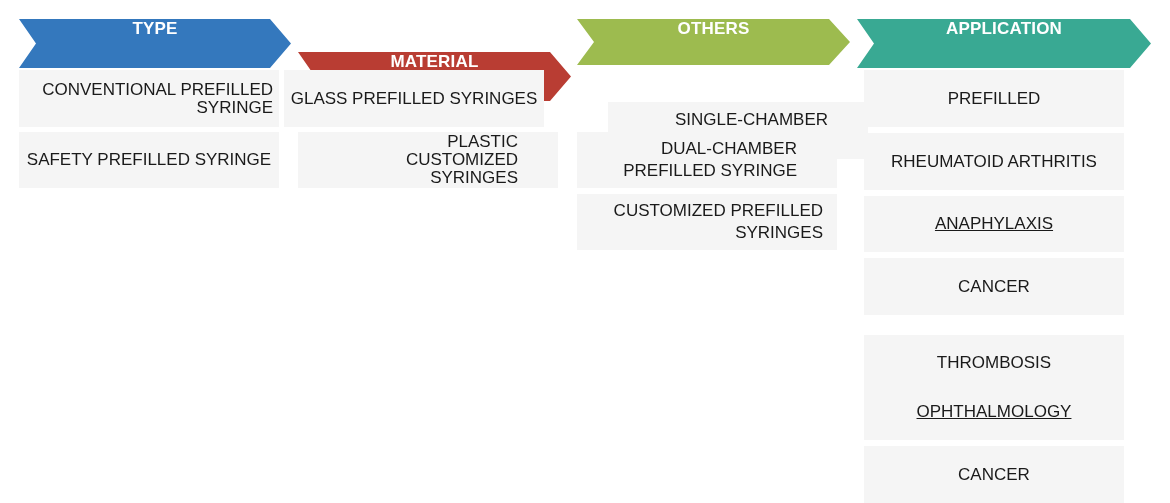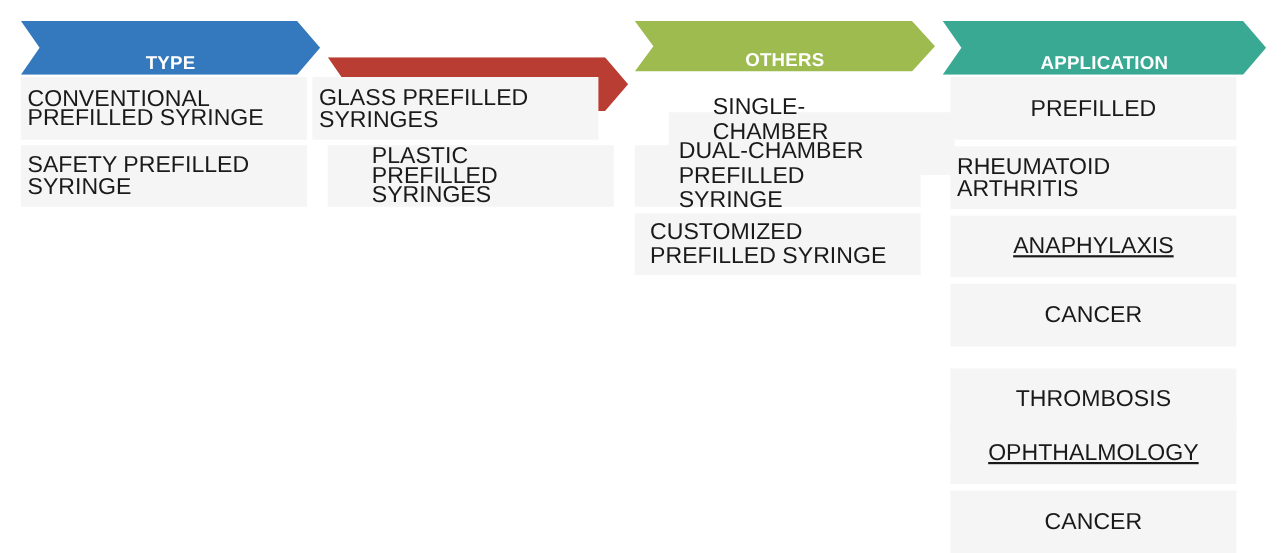--- a/index.html
+++ b/index.html
@@ -1,22 +1,22 @@
 <!DOCTYPE html>
 <html><head>
 <meta charset="utf-8">
 <style>
   html, body { margin:0; padding:0; background:#ffffff; }
   body { width:1170px; height:503px; position:relative; overflow:hidden;
          font-family:"Liberation Sans", "DejaVu Sans", sans-serif; }
-  .chev { position:absolute; top:19px; height:49px; display:flex; align-items:flex-end; justify-content:center;
+  .chev { position:absolute; top:19px; height:49px; display:flex; align-items:flex-start; justify-content:center;
           color:#fff; font-weight:bold; font-size:17px; letter-spacing:0.2px; }
   .chev span { position:relative; }
   .box { position:absolute; background:#f5f5f5; display:flex; align-items:center; justify-content:center;
-         text-align:left; color:#1a1a1a; font-size:21px; line-height:20px; box-sizing:border-box; padding:0 6px; }
+         text-align:right; color:#1a1a1a; font-size:17px; line-height:20px; box-sizing:border-box; padding:0 6px; }
 </style>
 </head>
 <body>
 
 <div class="chev" style="left:19px;width:272px;">
   <svg width="272" height="49" style="position:absolute;left:0;top:0">
     <polygon points="0,0 251,0 272,24.5 251,49 0,49 17,24.5" fill="#3478bd"></polygon>
   </svg>
   <span>TYPE</span>
 </div>
@@ -46,31 +46,31 @@
   <span>CONVENTIONAL PREFILLED SYRINGE</span>
 </div>
 <div class="box" style="left:19px;top:132px;width:260px;height:56px;">
   <span>SAFETY PREFILLED SYRINGE</span>
 </div>
 
 <div class="box" style="left:284px;top:70px;width:260px;height:57px;">
   <span>GLASS PREFILLED SYRINGES</span>
 </div>
 <div class="box" style="left:298px;top:132px;width:260px;height:56px;line-height:18px;padding:0 40px;">
-  <span>PLASTIC PREFILLED SYRINGES</span>
+  <span>PLASTIC CUSTOMIZED SYRINGES</span>
 </div>
 
 <div class="box" style="left:608px;top:70px;width:260px;height:57px;line-height:22px;padding:0 40px;margin-top:32px;">
   <span>SINGLE-CHAMBER PREFILLED SYRINGE</span>
 </div>
 <div class="box" style="left:577px;top:132px;width:260px;height:56px;line-height:22px;padding:0 40px;">
   <span>DUAL-CHAMBER PREFILLED SYRINGE</span>
 </div>
 <div class="box" style="left:577px;top:194px;width:260px;height:56px;line-height:22px;padding:0 14px;">
-  <span>CUSTOMIZED PREFILLED SYRINGE</span>
+  <span>CUSTOMIZED PREFILLED SYRINGES</span>
 </div>
 
 <div class="box" style="left:864px;top:70px;width:260px;height:57px;">
   <span>PREFILLED</span>
 </div>
 <div class="box" style="left:864px;top:133px;width:260px;height:57px;">
   <span>RHEUMATOID ARTHRITIS</span>
 </div>
 <div class="box" style="left:864px;top:196px;width:260px;height:56px;text-decoration:underline;">
   <span>ANAPHYLAXIS</span>

